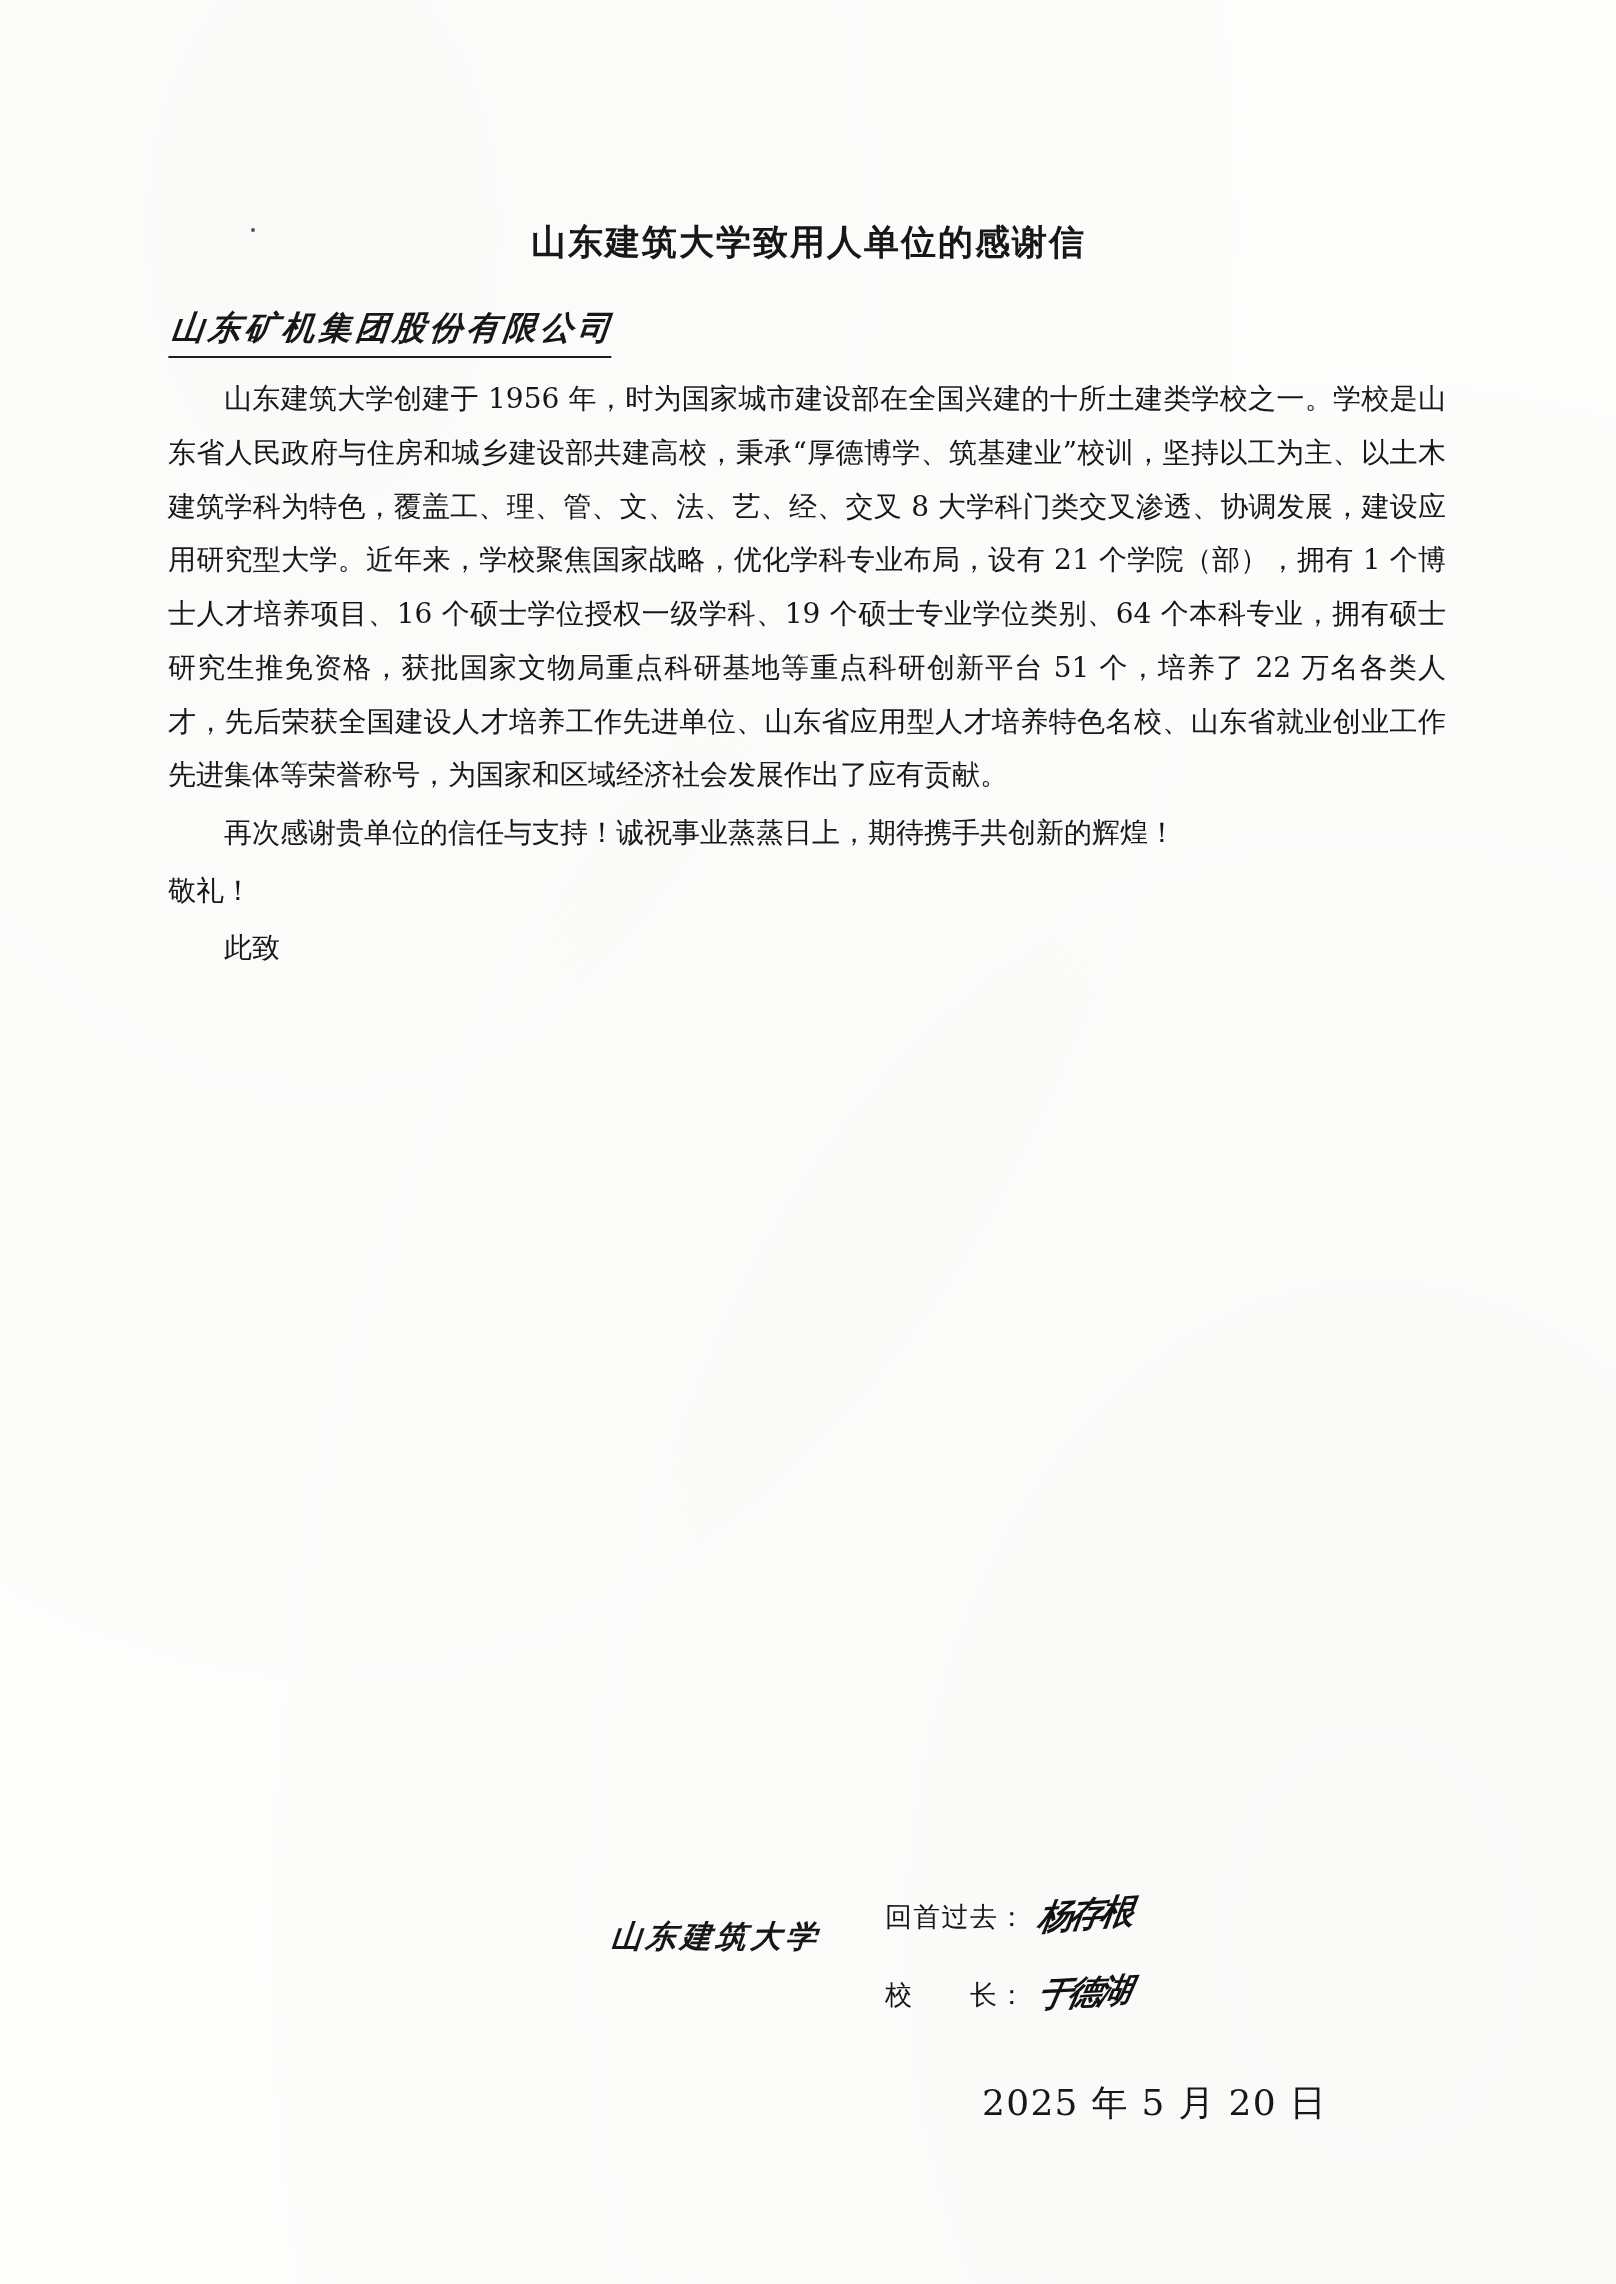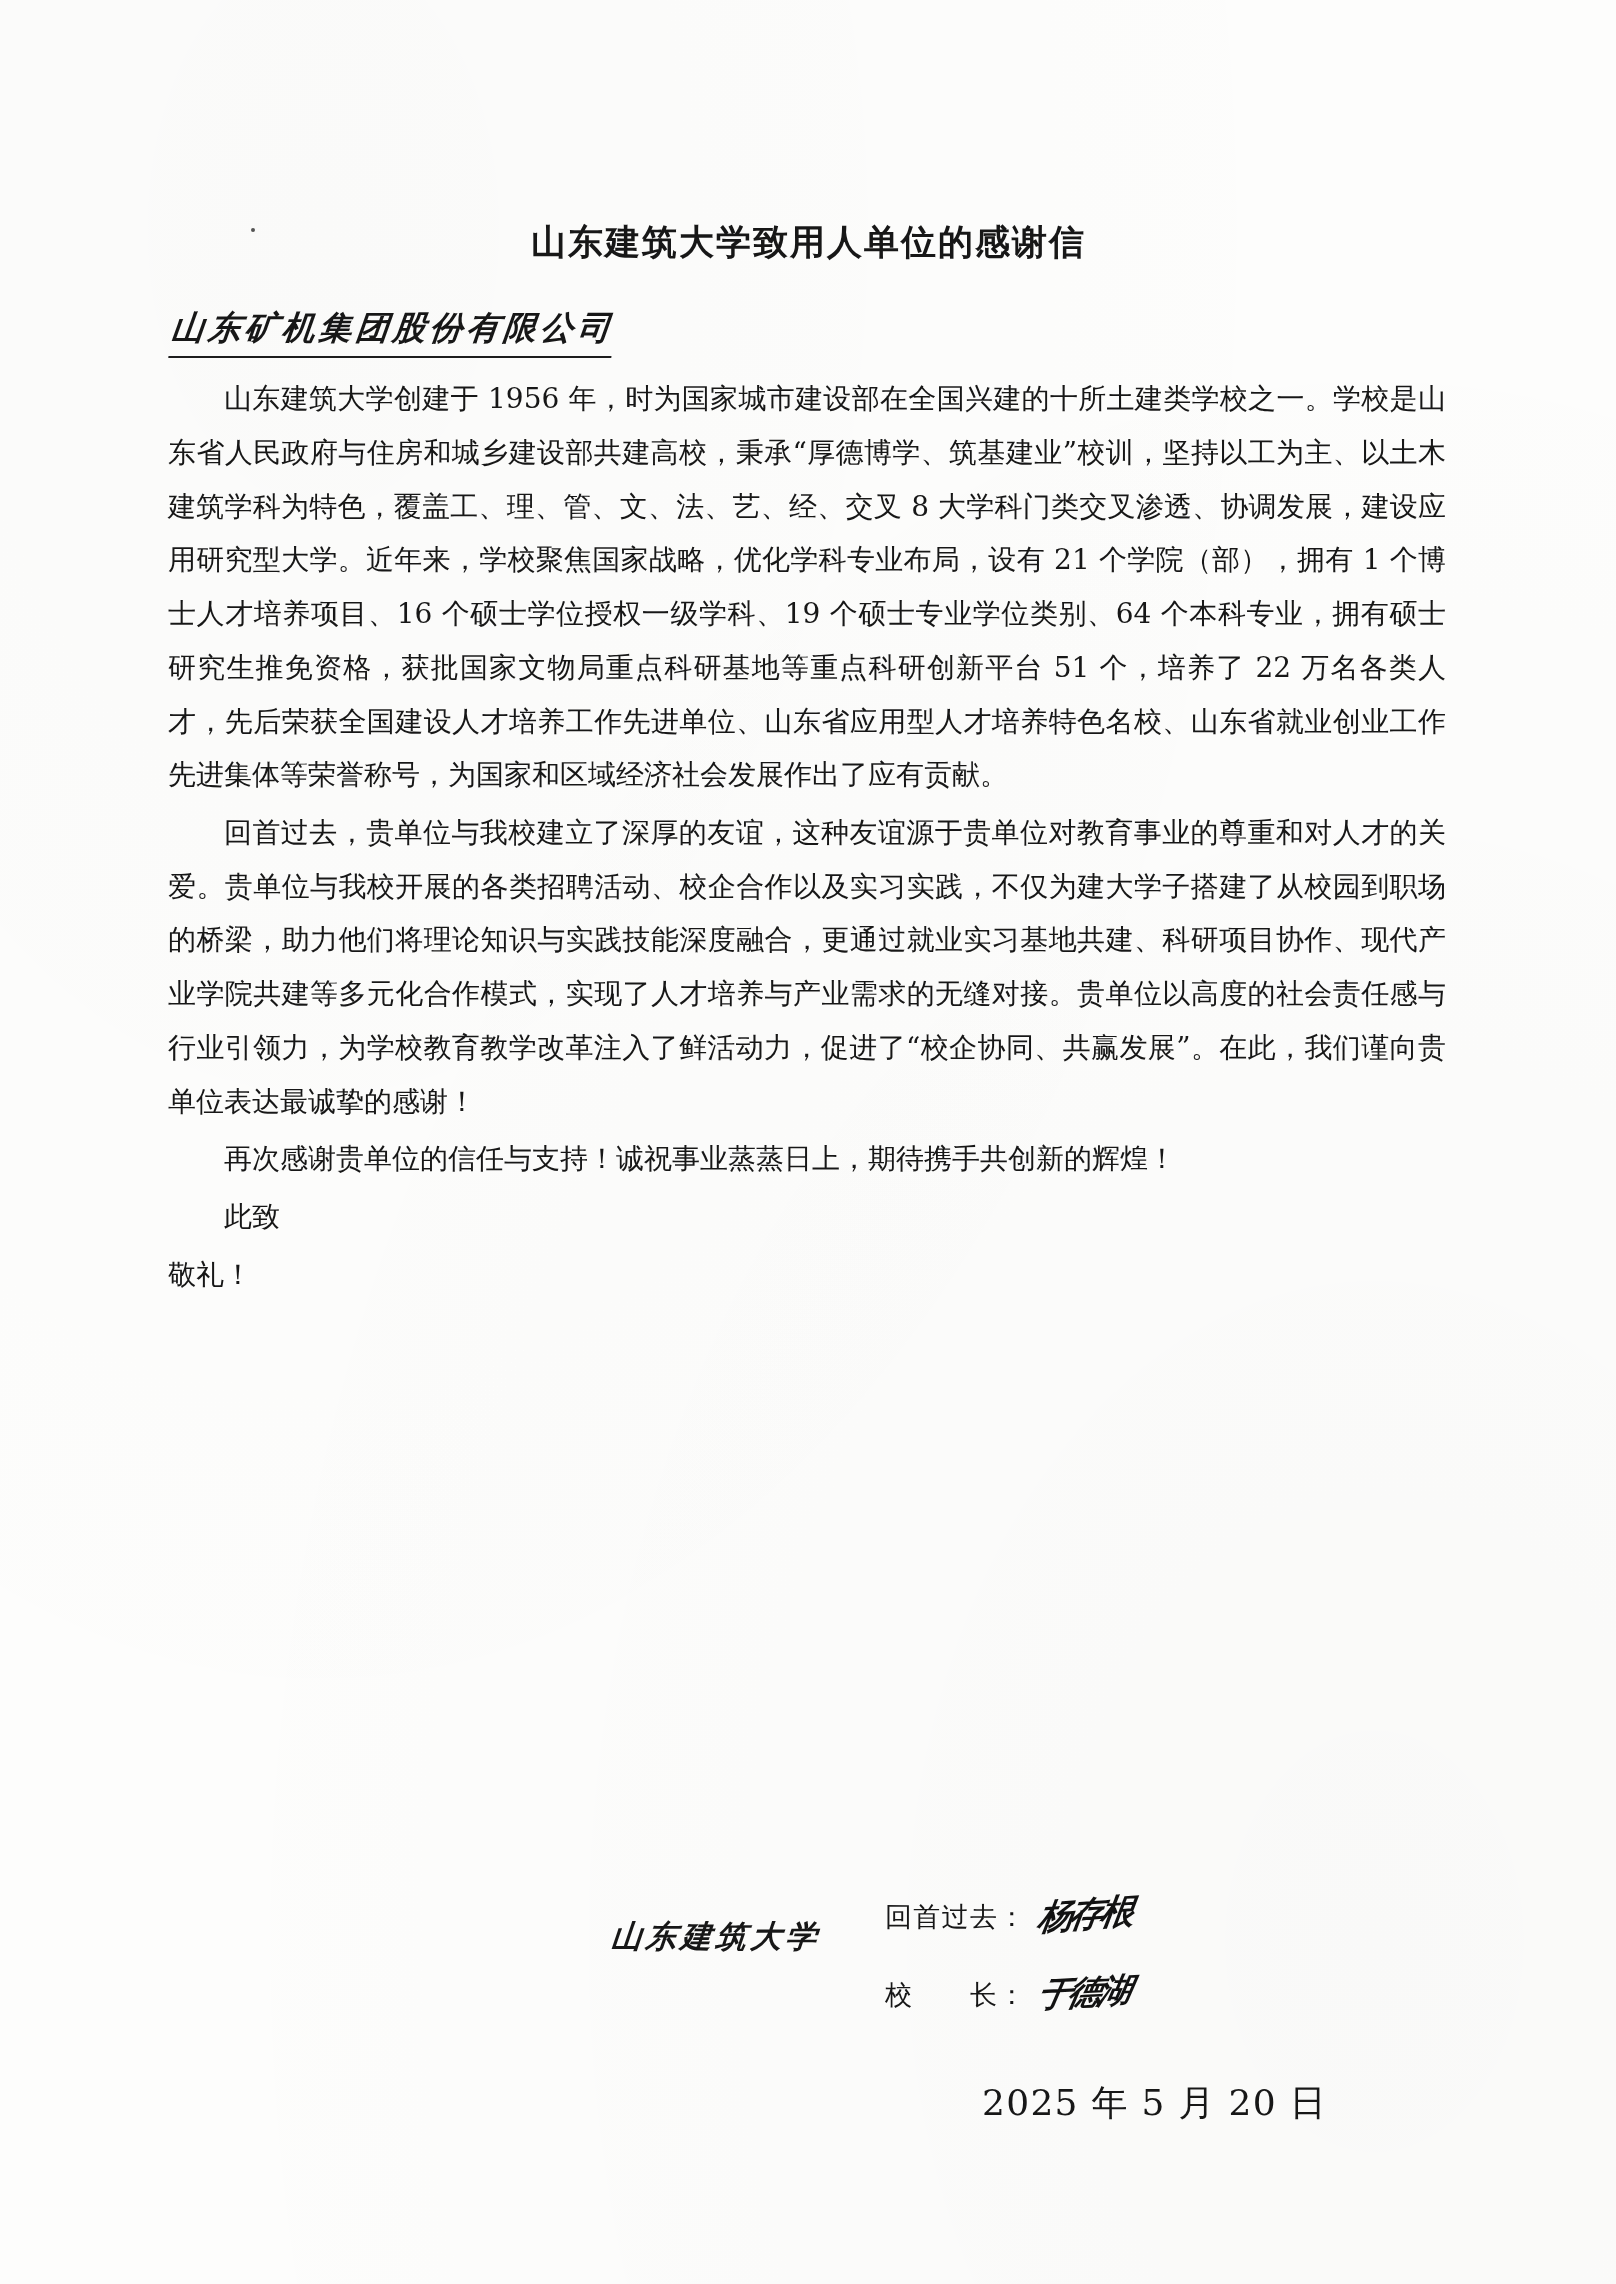--- a/index.html
+++ b/index.html
@@ -145,24 +145,23 @@
   <div class="paper-tone"></div>
 
   <div class="speck" style="top:228px; left:251px;"></div>
 
   <h1 class="doc-title">山东建筑大学致用人单位的感谢信</h1>
 
   <div class="addressee">山东矿机集团股份有限公司</div>
 
   <div class="body-block">
     <p class="para">山东建筑大学创建于 1956 年，时为国家城市建设部在全国兴建的十所土建类学校之一。学校是山东省人民政府与住房和城乡建设部共建高校，秉承“厚德博学、筑基建业”校训，坚持以工为主、以土木建筑学科为特色，覆盖工、理、管、文、法、艺、经、交叉 8 大学科门类交叉渗透、协调发展，建设应用研究型大学。近年来，学校聚焦国家战略，优化学科专业布局，设有 21 个学院（部），拥有 1 个博士人才培养项目、16 个硕士学位授权一级学科、19 个硕士专业学位类别、64 个本科专业，拥有硕士研究生推免资格，获批国家文物局重点科研基地等重点科研创新平台 51 个，培养了 22 万名各类人才，先后荣获全国建设人才培养工作先进单位、山东省应用型人才培养特色名校、山东省就业创业工作先进集体等荣誉称号，为国家和区域经济社会发展作出了应有贡献。</p>
-    <p class="para">回首过去，贵单位与我校建立了深厚的友谊，这种友谊源于贵单位对教育事业的尊重和对人才的关爱。贵单位与我校开展的各类招聘活动、校企合作以及实习实践，不仅为建大学子搭建了从校园到职场的桥梁，助力他们将理论知识与实践技能深度融合，更通过就业实习基地共建、科研项目协作、现代产业学院共建等多元化合作模式，实现了人才培养与产业需求的无缝对接。贵单位以高度的社会责任感与行业引领力，为学校教育教学改革注入了鲜活动力，促进了“校企协同、共赢发展”。在此，我们谨向贵单位表达最诚挚的感谢！</p>
     <p class="para">再次感谢贵单位的信任与支持！诚祝事业蒸蒸日上，期待携手共创新的辉煌！</p>
+    <p class="para noindent">敬礼！</p>
     <p class="para indent1">此致</p>
-    <p class="para noindent">敬礼！</p>
   </div>
 
   <div class="signature-zone">
     <div class="univ-name">山东建筑大学</div>
 
     <div class="sig-row r1">
       <span class="sig-label">回首过去：</span><span class="handwriting">杨存根</span>
     </div>
 
     <div class="sig-row r2">

